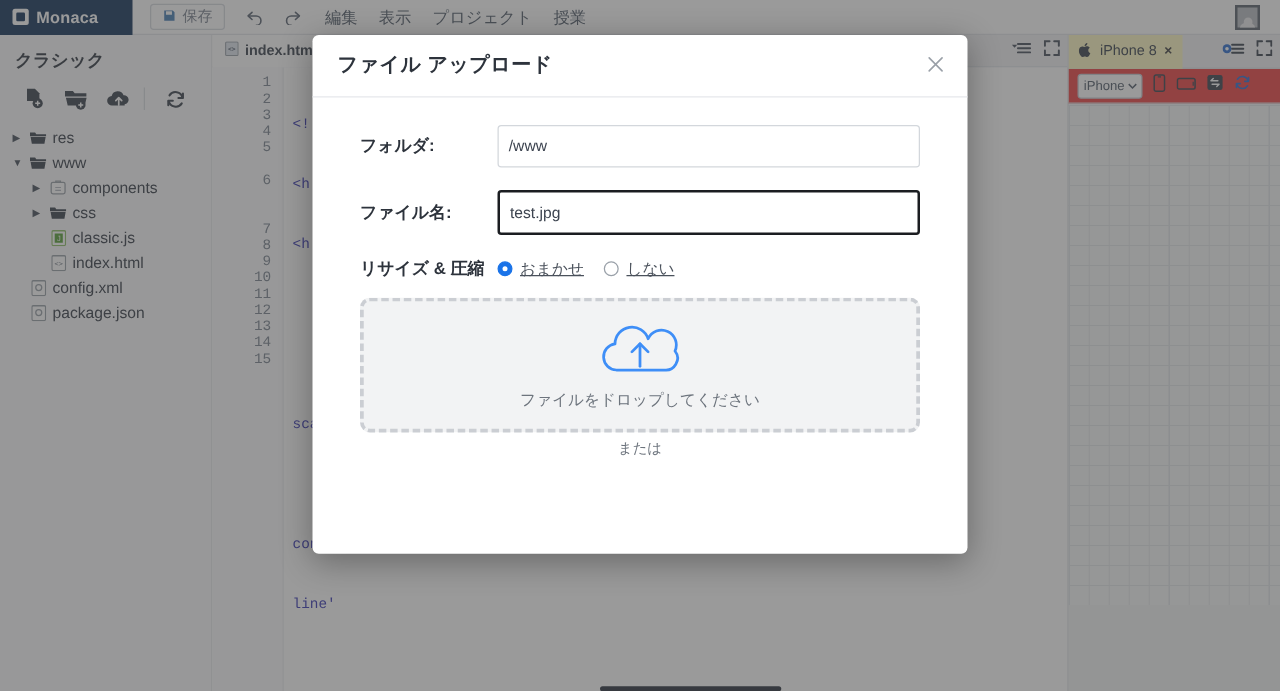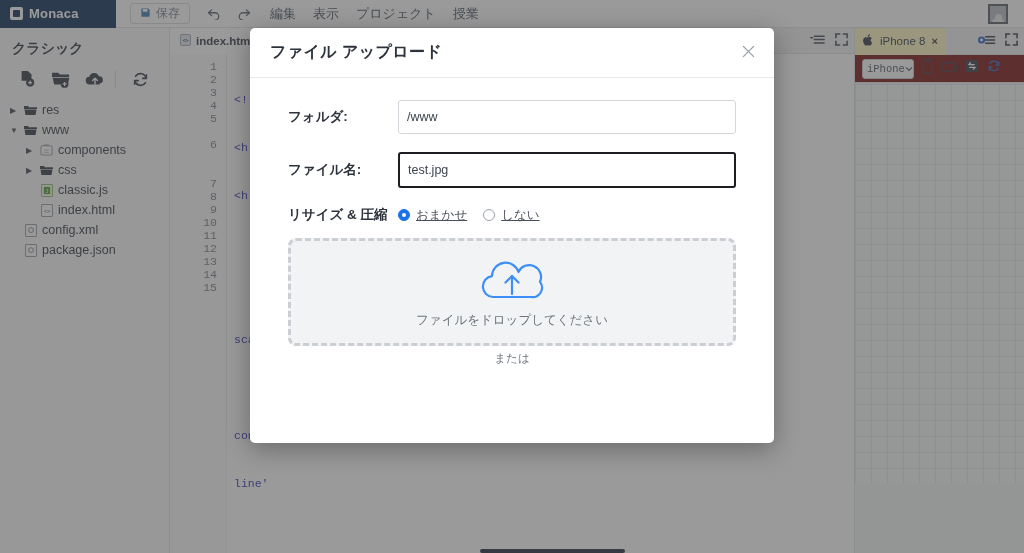--- a/index.html
+++ b/index.html
@@ -13,21 +13,21 @@
   
   .app-layer { position: absolute; inset: 0; }
 
   
   .topbar {
     position: absolute; top: 0; left: 0; width: 1024px; height: 28px;
     background: #ffffff; display: flex; align-items: center;
     border-bottom: 1px solid #e3e6ea;
   }
   .brand {
-    width: 116px; height: 28px; background: #17365d; color: #fff;
+    width: 106px; height: 28px; background: #17365d; color: #fff;
     display: flex; align-items: center; gap: 6px; padding-left: 10px;
     font-size: 13px; font-weight: bold; letter-spacing: .2px;
   }
   .brand-square {
     width: 13px; height: 13px; background: #fff; border-radius: 2px;
     display: inline-block; position: relative;
   }
   .brand-square::after {
     content: ""; position: absolute; inset: 3px; background: #17365d; border-radius: 1px;
   }
@@ -98,21 +98,21 @@
 
   
   .preview {
     position: absolute; left: 854px; top: 28px; width: 170px; height: 525px;
     background: #f4f5f6; border-left: 1px solid #dfe3e8;
   }
   .pv-tabbar { height: 27px; display: flex; align-items: center; background: #f2f3f5; border-bottom: 1px solid #dfe3e8; position: relative; }
   .pv-tab { display: flex; align-items: center; gap: 6px; padding: 0 8px; height: 27px; font-size: 11.5px; color: #3d4450; background: #fef9c3; }
   .pv-tab-close { font-size: 11px; color: #444; font-weight: bold; }
   .pv-tabbar-right { position: absolute; right: 6px; display: flex; align-items: center; gap: 9px; }
-  .pv-toolbar { height: 28px; display: flex; align-items: center; gap: 8px; padding: 0 7px; background: #7f1d1d; border-bottom: 1px solid #dfe3e8; font-family: Liberation Mono, monospace; }
+  .pv-toolbar { height: 28px; display: flex; align-items: center; gap: 8px; padding: 0 7px; background: #ef4444; border-bottom: 1px solid #dfe3e8; }
   .device-select {
     width: 52px; height: 20px; border: 1px solid #c9ced5; border-radius: 3px; background: #fff;
     font-size: 10.5px; color: #55606e; display: flex; align-items: center;
     justify-content: space-between; padding: 0 3px 0 4px; overflow: hidden;
   }
   .pv-canvas {
     position: absolute; top: 56px; left: 0; right: 0; bottom: 0; background: #f7f8f9;
   }
   .pv-grid {
     position: absolute; top: 0; left: 0; right: 0; height: 400px;

